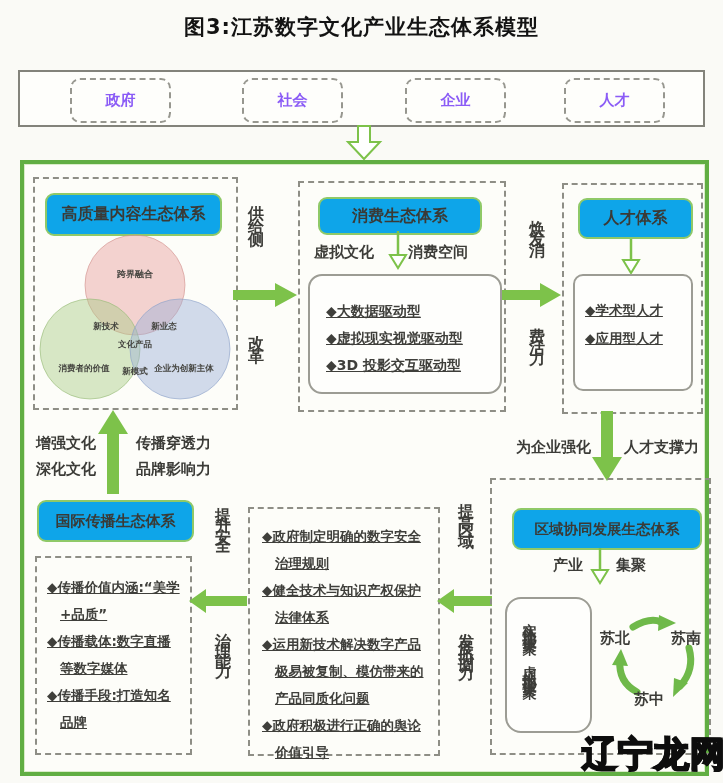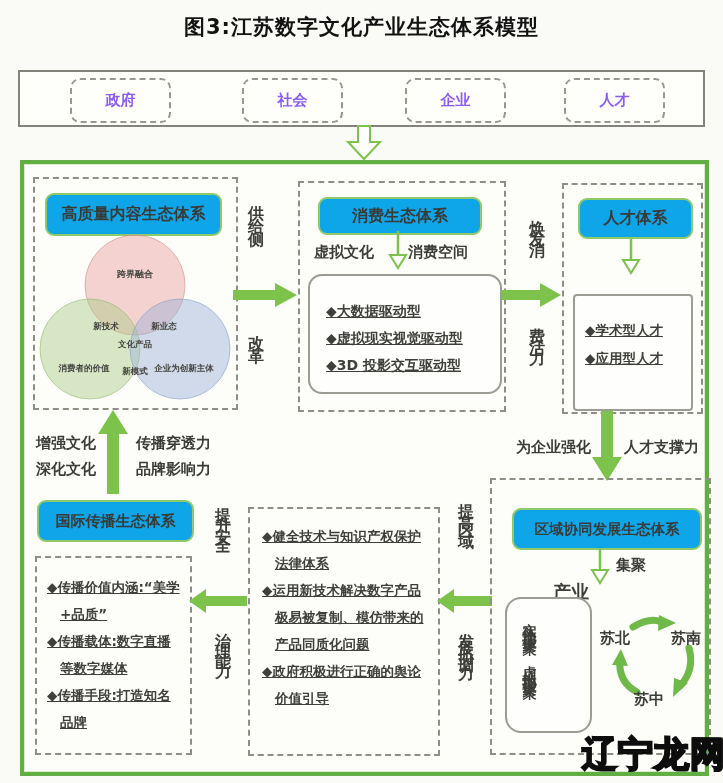--- a/index.html
+++ b/index.html
@@ -29,21 +29,21 @@
   .dashed-box{position:absolute;border:2px dashed #8e8e86;background:transparent;}
   .pill{
     position:absolute;border:2px solid #8fc968;border-radius:9px;background:#0ea5e9;
     display:flex;align-items:center;justify-content:center;
     font-weight:600;color:#3a3a36;text-align:center;
   }
   .gray-round{
     position:absolute;border:2px solid #9c9c94;border-radius:14px;background:#fefefc;
   }
   .gray-square{
-    position:absolute;border:2px solid #9c9c94;border-radius:4px;background:#fefefc;margin-top:20px;
+    position:absolute;border:2px solid #9c9c94;border-radius:10px;background:#fefefc;
   }
   .hlabel{position:absolute;font-weight:600;color:#3c3c38;}
   .vlabel{
     position:absolute;writing-mode:vertical-rl;text-orientation:upright;
     font-weight:600;color:#3c3c38;font-size:16px;line-height:20px;
   }
   ul.bullets{list-style:none;margin:0;padding:0;font-weight:600;color:#3f3f3b;}
   ul.bullets li{padding-left:13px;text-indent:-13px;text-decoration:underline;}
   .wm{
     position:absolute;left:582px;top:731px;font-size:35px;font-weight:800;
@@ -154,41 +154,42 @@
   </div>
 
   <div class="vlabel" style="left:213px;top:494px;letter-spacing:10px">提升安全</div>
   <div class="vlabel" style="left:213px;top:620px;letter-spacing:10px">治理能力</div>
   <svg style="left:189px;top:588px" width="58" height="26">
     <path d="M58 8 L17 8 L17 1 L0 13 L17 25 L17 18 L58 18 Z" fill="#7dc24a"></path>
   </svg>
 
   <div class="dashed-box" style="left:248px;top:507px;width:188px;height:245px">
     <ul class="bullets" style="margin:14px 8px 0 12px;font-size:13.5px;line-height:27px">
+      <li>◆政府制定明确的数字安全治理规则</li>
       <li>◆健全技术与知识产权保护法律体系</li>
       <li>◆运用新技术解决数字产品极易被复制、模仿带来的产品同质化问题</li>
       <li>◆政府积极进行正确的舆论价值引导</li>
     </ul>
   </div>
 
   <div class="vlabel" style="left:456px;top:490px;letter-spacing:10px">提高区域</div>
   <div class="vlabel" style="left:456px;top:620px;letter-spacing:8px">发展协调力</div>
   <svg style="left:437px;top:588px" width="55" height="26">
     <path d="M55 8 L17 8 L17 1 L0 13 L17 25 L17 18 L55 18 Z" fill="#7dc24a"></path>
   </svg>
 
   <svg style="left:592px;top:411px" width="30" height="70">
     <path d="M9 0 L21 0 L21 46 L30 46 L15 70 L0 46 L9 46 Z" fill="#7dc24a"></path>
   </svg>
   <div class="hlabel" style="left:516px;top:438px;font-size:15px">为企业强化</div>
   <div class="hlabel" style="left:624px;top:438px;font-size:15px">人才支撑力</div>
 
   <div class="dashed-box" style="left:490px;top:478px;width:217px;height:273px"></div>
   <div class="pill" style="left:512px;top:508px;width:186px;height:38px;font-size:14.5px">区域协同发展生态体系</div>
-  <div class="hlabel" style="left:553px;top:580px;font-size:18px">产业</div>
+  <div class="hlabel" style="left:553px;top:556px;font-size:15px">产业</div>
   <div class="hlabel" style="left:616px;top:556px;font-size:15px">集聚</div>
   <svg style="left:590px;top:548px" width="20" height="38">
     <line x1="10" y1="0" x2="10" y2="23" stroke="#7dc24a" stroke-width="2.5"></line>
     <path d="M2 22 L10 35 L18 22 Z" fill="#ffffff" stroke="#7dc24a" stroke-width="2"></path>
   </svg>
 
   <div class="gray-round" style="left:505px;top:597px;width:83px;height:132px;border-radius:16px">
     <div style="writing-mode:vertical-rl;text-orientation:upright;font-size:14px;font-weight:600;letter-spacing:4px;padding:12px 0 0 0;height:120px;margin-left:14px">
       <span>实体地理集聚</span>
       <span style="margin-right:9px">虚拟地理集聚</span>

